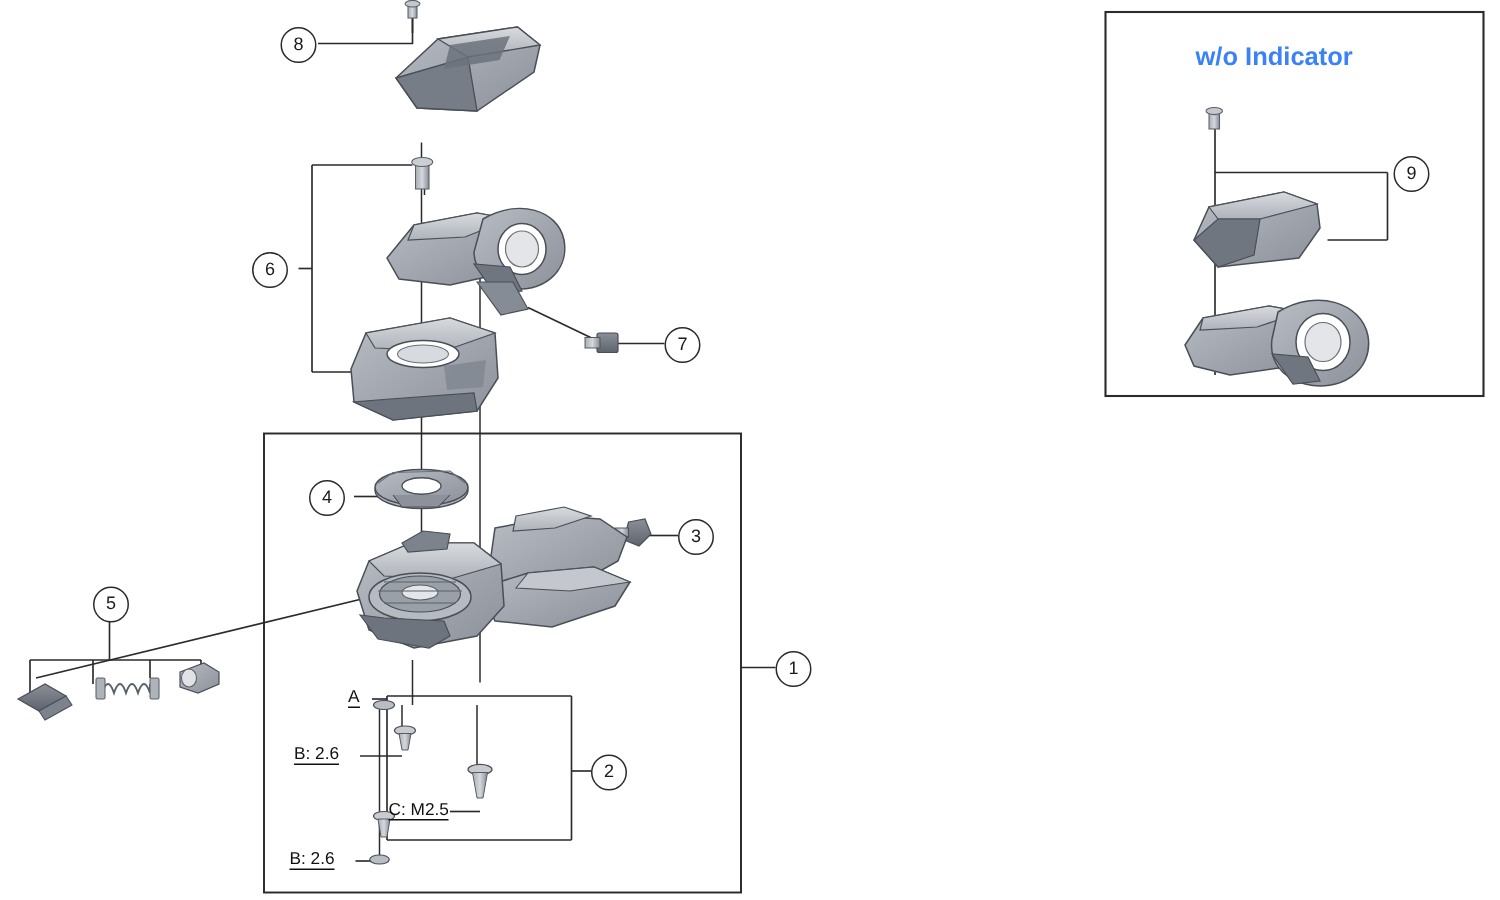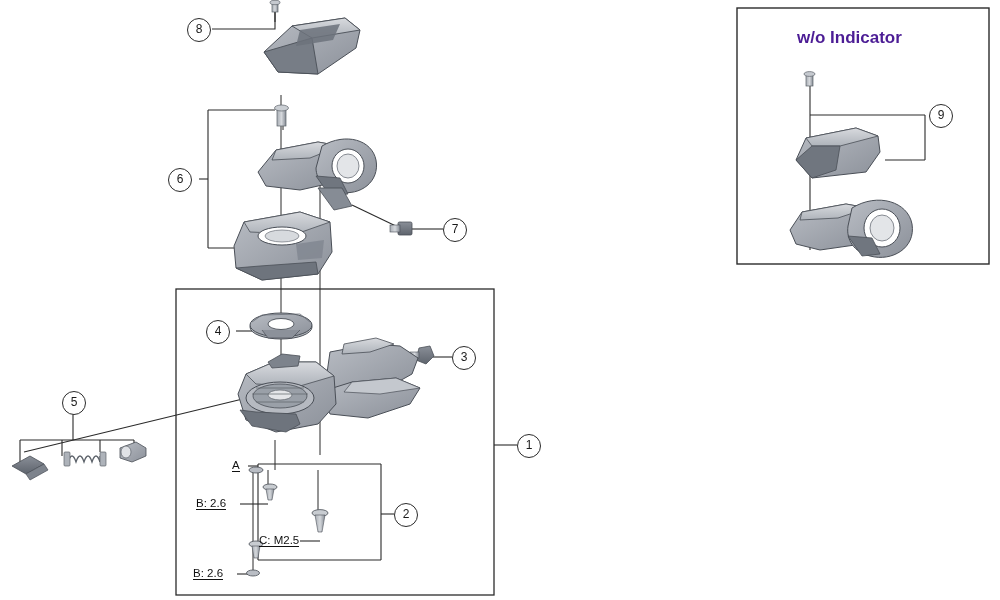--- a/index.html
+++ b/index.html
@@ -29,21 +29,21 @@
     font-size:11.5px;
     color:#111;
     white-space:nowrap;
     font-family:"Liberation Sans", sans-serif;
   }
   .lbl.underline{border-bottom:1px solid #111;padding-bottom:0px;}
   .panel-title{
     position:absolute;
     font-size:17px;
     font-weight:bold;
-    color:#4c1d95;
+    color:#3b82f6;
     white-space:nowrap;
     font-family:"Liberation Sans", sans-serif;
   }
 </style>
 </head>
 <body>
 
 <div id="stage">
 
   <svg class="layer" viewBox="0 0 1000 600">

